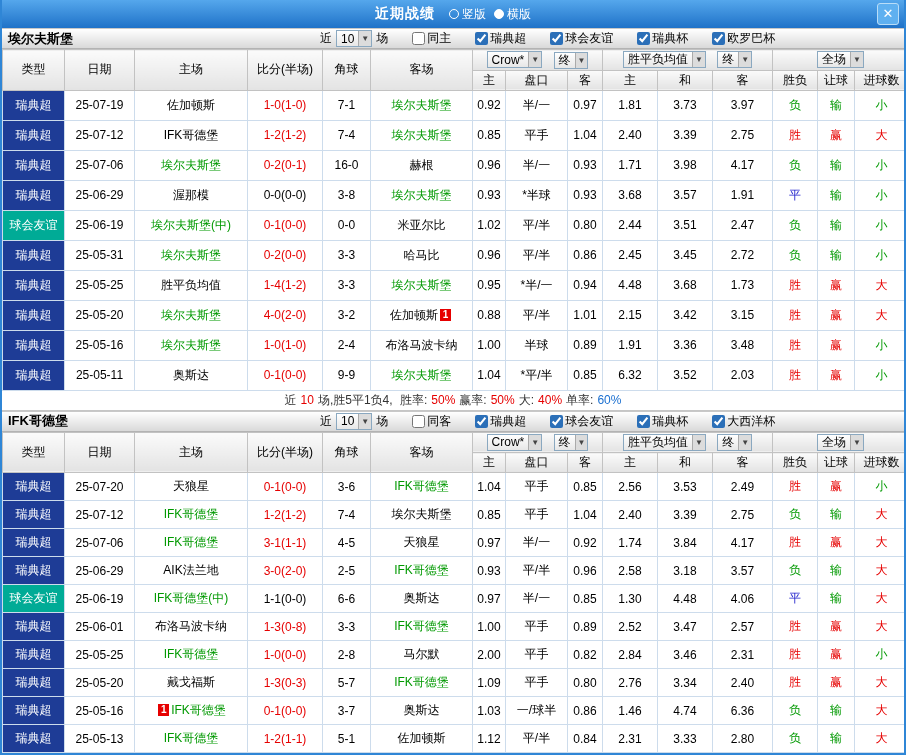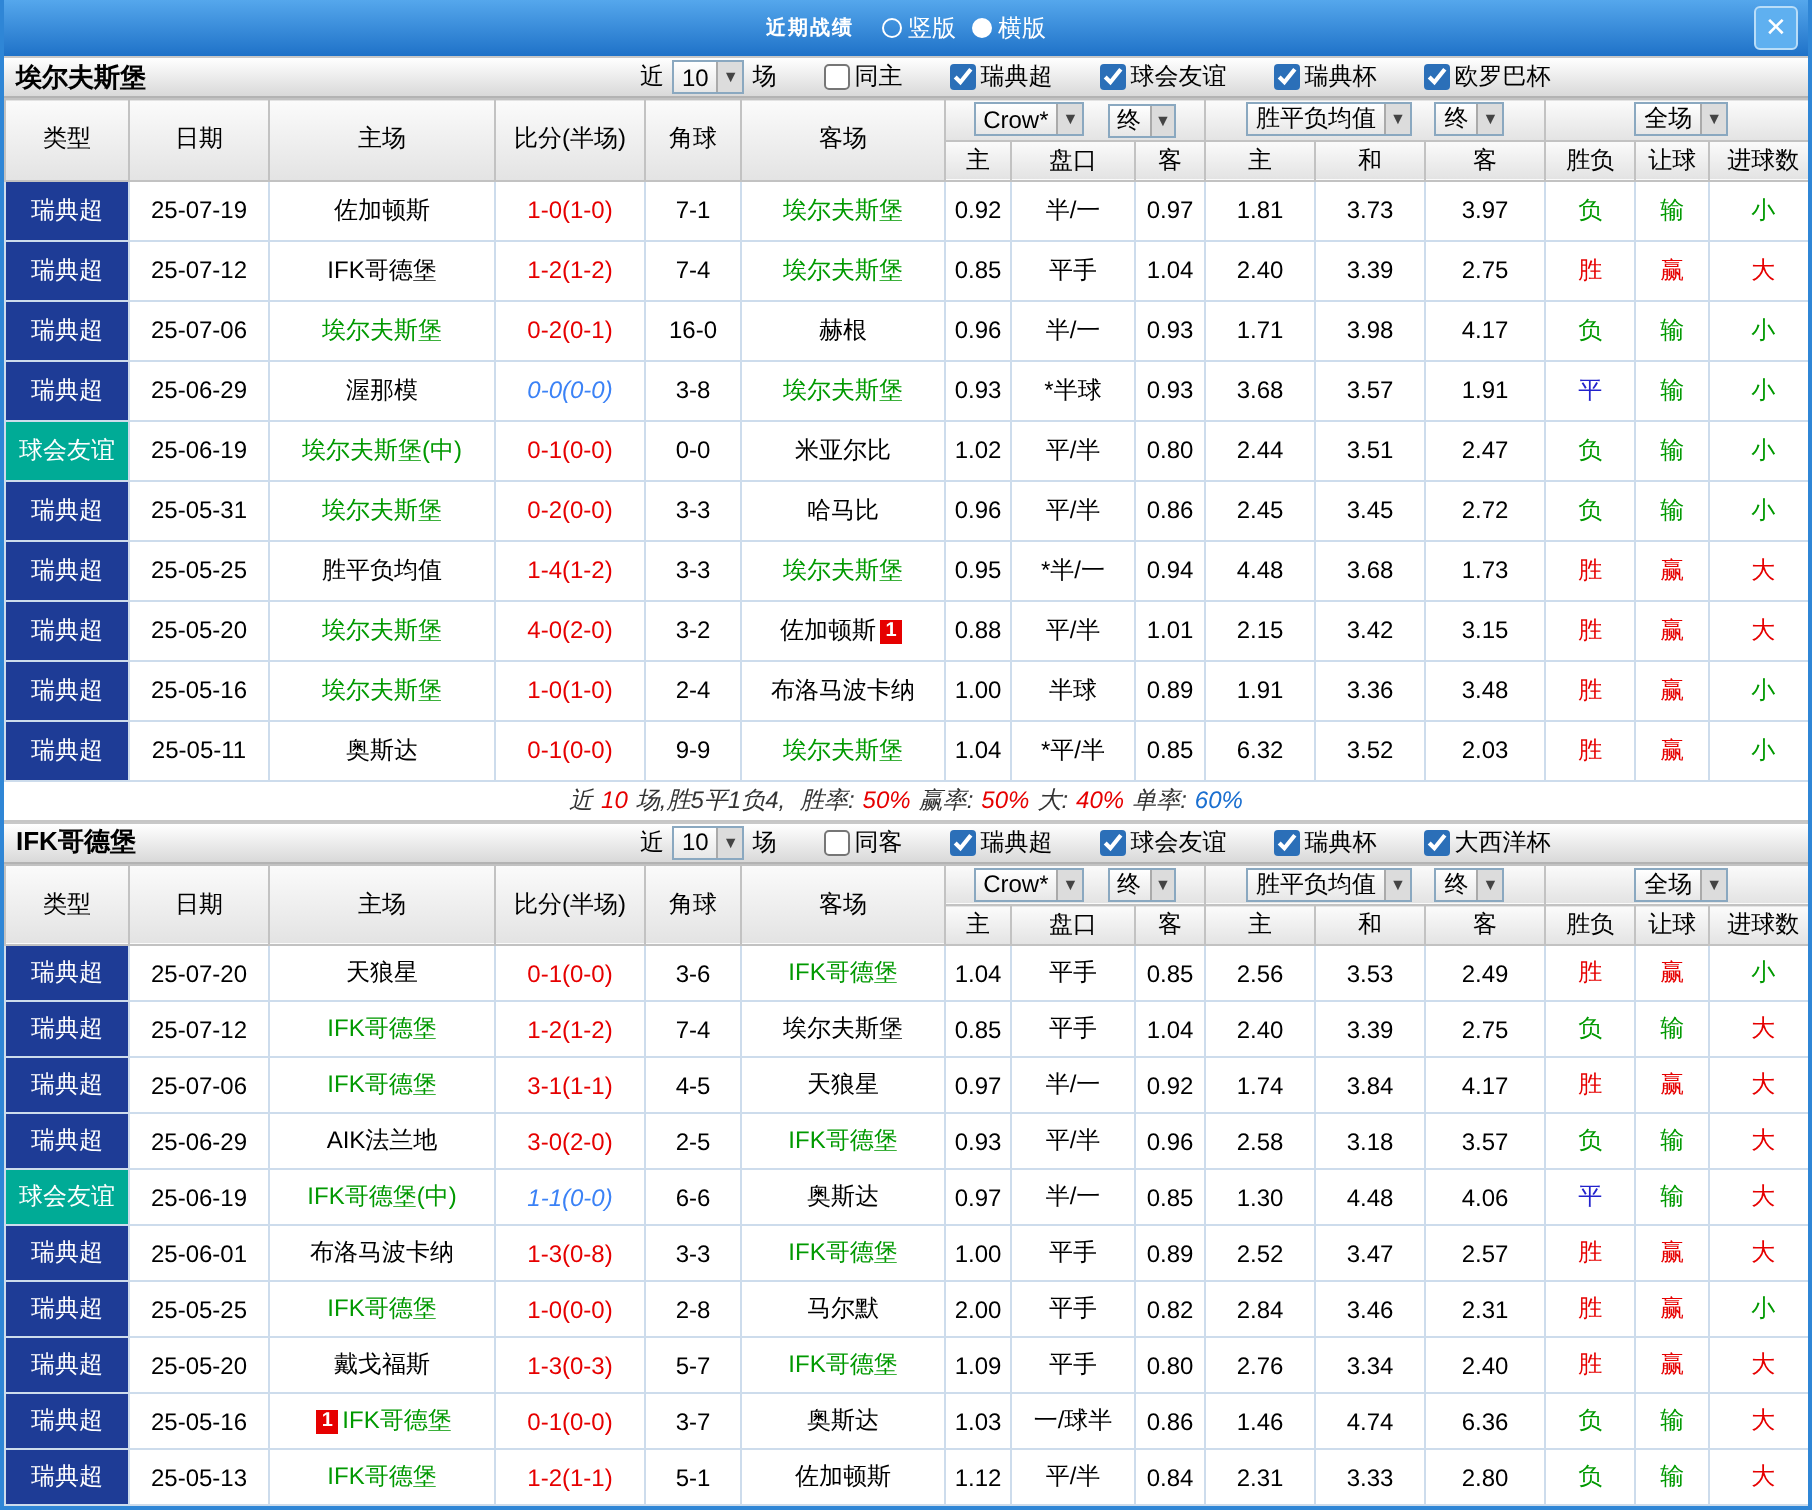--- a/index.html
+++ b/index.html
@@ -1,21 +1,21 @@
 <!DOCTYPE html>
 <html><head>
 <meta charset="utf-8">
 <style>
   * { box-sizing: border-box; }
   body { margin:0; background:#e8eef5; font-family:"Liberation Sans","DejaVu Sans",sans-serif; font-size:12px; color:#000; }
   .app { width:906px; height:755px; background:#fff; border-left:2px solid #2f86d6; border-right:2px solid #2f86d6; border-bottom:2px solid #2f86d6; overflow:hidden; }
 
   
   .titlebar { height:28px; background:linear-gradient(180deg,#55a7ec 0%,#1f72c8 100%); display:flex; align-items:center; justify-content:center; position:relative; color:#fff; }
-  .title { font-weight:bold; font-size:10px; letter-spacing:1px; margin-right:6px; }
+  .title { font-weight:bold; font-size:14px; letter-spacing:1px; margin-right:6px; }
   .radio-opt { display:inline-flex; align-items:center; margin-left:8px; cursor:pointer; }
   .radio-dot { width:10px; height:10px; border-radius:50%; border:1px solid #fff; background:transparent; display:inline-block; margin-right:3px; }
   .radio-dot.on { background:#fff; }
   .radio-label { font-size:12px; }
   .close-btn { position:absolute; right:5px; top:3px; width:22px; height:22px; background:#5fb0f0; border:1px solid #b9ddf8; border-radius:3px; color:#fff; font-size:13px; line-height:20px; text-align:center; cursor:pointer; font-weight:bold; }
 
   
   .section-bar { height:21px; background:linear-gradient(#ffffff,#d9d9d9); border-bottom:1px solid #b3b3b3; border-top:1px solid #c8c8c8; position:relative; display:flex; align-items:center; }
   .team-name { font-weight:bold; font-size:13px; padding-left:6px; }
   .filter { position:absolute; left:318px; display:flex; align-items:center; white-space:nowrap; }
@@ -27,28 +27,28 @@
   
   table { width:100%; border-collapse:collapse; table-layout:fixed; }
   th { font-weight:normal; background:linear-gradient(#fbfbfb,#e3e3e3); border:1px solid #c2c2c2; padding:1px; height:20px; font-size:12px; text-align:center; overflow:hidden; white-space:nowrap; }
   td { border:1px solid #cddcec; text-align:center; padding:0 2px; overflow:hidden; white-space:nowrap; background:#fff; }
   .sec1 tbody td { height:30px; }
   .sec2 tbody td { height:28px; }
   .type-blue { background:#1e3c96 !important; color:#fff; }
   .type-teal { background:#00ab96 !important; color:#fff; }
   .focal { color:#009900; }
   .score-red { color:#e60000; }
-  .score-blue { color:#3b82f6;font-style:italic; }
+  .score-blue { color:#000000; }
   .res-red { color:#e60000; }
   .res-green { color:#009900; }
   .res-blue { color:#2222cc; }
   .card { display:inline-block; min-width:11px; height:12px; line-height:12px; background:#e60000; color:#fff; font-size:10px; font-weight:bold; padding:0 1px; margin:0 2px; vertical-align:1px; }
 
   
-  .summary { height:20px; display:flex; align-items:center; justify-content:center; border-bottom:1px solid #c6c6c6; background:#fff;font-style:italic; }
+  .summary { height:20px; display:flex; align-items:center; justify-content:center; border-bottom:1px solid #c6c6c6; background:#fff; }
   .summary span { margin:0 2px; }
   .summary .k { color:#333; }
   .summary .r { color:#e60000; }
   .summary .b { color:#1a6fd0; }
 </style>
 </head>
 <body>
 
 <div class="app">
 

